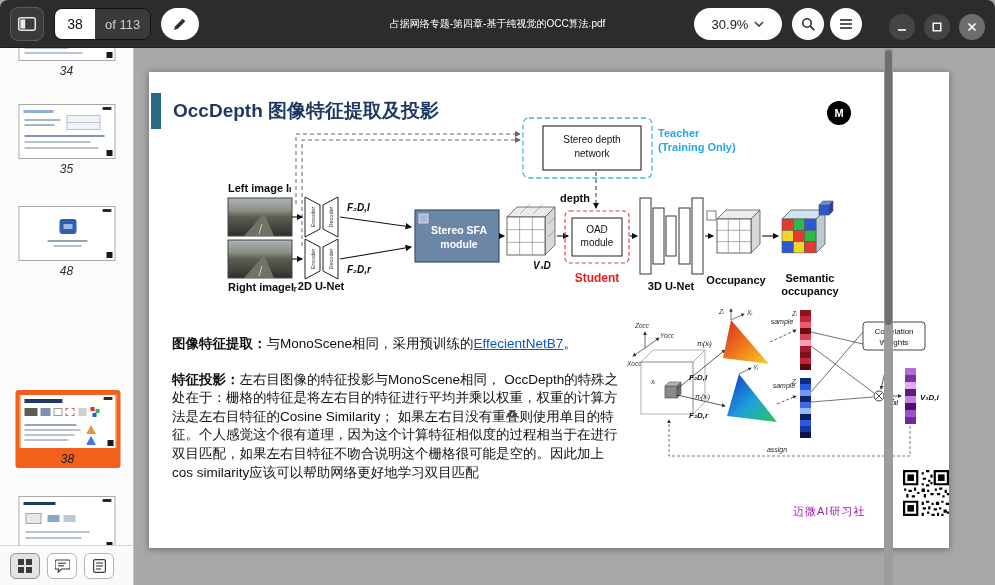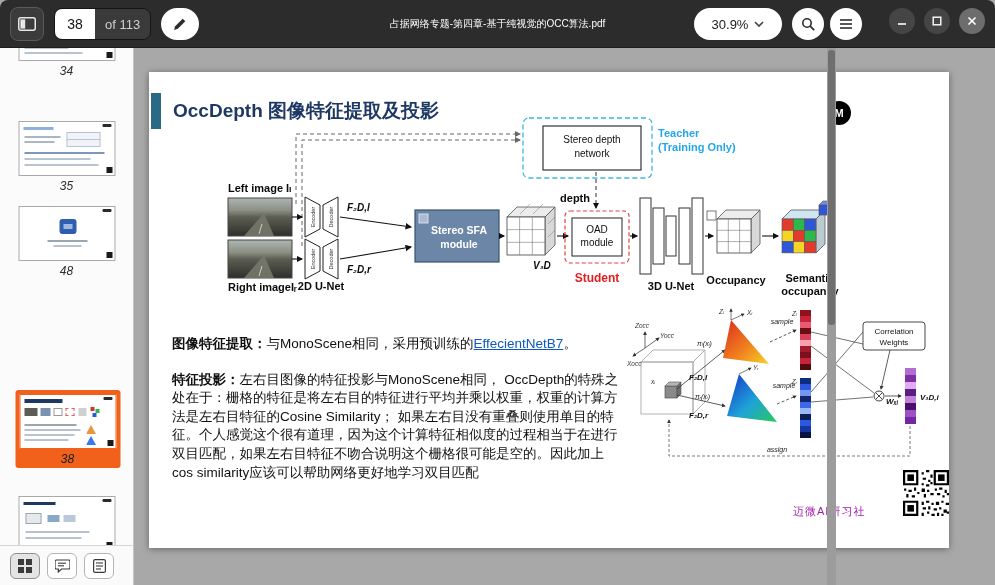--- a/index.html
+++ b/index.html
@@ -15,21 +15,21 @@
     display:flex; align-items:center; justify-content:center; cursor:pointer; }
   .page-entry { display:flex; height:32px; border-radius:8px; overflow:hidden; border:1px solid #141414; }
   .page-input { width:40px; height:100%; border:none; outline:none; background:#ffffff; color:#111;
     text-align:center; font-size:14px; font-family:inherit; }
   .page-of { background:#3a3a3a; color:#cfcfcf; font-size:13px; display:flex; align-items:center; padding:0 10px; }
   .pill { height:32px; background:#ffffff; border:none; border-radius:16px; display:flex; align-items:center;
     justify-content:center; gap:6px; cursor:pointer; }
   .edit-btn { width:38px; }
   .title { position:absolute; left:50%; top:0; transform:translateX(-50%); height:48px; display:flex;
     align-items:center; color:#ffffff; font-size:10px; font-weight:400; white-space:nowrap; }
-  .right-cluster { position:absolute; right:10px; top:8px; display:flex; align-items:flex-start; }
+  .right-cluster { position:absolute; right:10px; top:8px; display:flex; align-items:flex-end; }
   .zoom { width:88px; font-size:13px; color:#222; margin-right:10px; }
   .circle-btn { width:32px; height:32px; border-radius:50%; background:#fff; border:none; display:flex;
     align-items:center; justify-content:center; cursor:pointer; margin-right:6px; }
   .circle-btn.menu { margin-right:18px; }
   .win-btn { width:26px; height:26px; border-radius:50%; background:#454545; border:none; display:flex;
     align-items:center; justify-content:center; cursor:pointer; margin-left:9px; }
   .win-btn.close { background:#6d6d6d; }
 
   
   .sidebar { position:absolute; left:0; top:48px; width:134px; height:537px; background:#fbfbfb;
@@ -43,21 +43,21 @@
   .el { position:absolute; display:block; }
   .tqr { position:absolute; right:2px; bottom:2px; width:6px; height:6px; background:#1a1a1a; }
   .tdot { position:absolute; right:3px; top:2px; width:9px; height:3px; background:#2a2a2a; border-radius:1px; }
   .side-bottom { position:absolute; left:0; bottom:0; width:134px; height:40px; background:#fafafa;
     border-top:1px solid #d4d4d4; display:flex; align-items:center; gap:7px; padding:0 10px; z-index:6; }
   .sbtn { width:30px; height:26px; background:#fff; border:1px solid #b5b5b5; border-radius:6px;
     display:flex; align-items:center; justify-content:center; cursor:pointer; }
   .sbtn.active { background:#e4e4e4; border-color:#8f8f8f; }
 
   
-  .viewer { position:absolute; left:134px; top:48px; width:702px; height:537px; background:#a8a8a8; }
+  .viewer { position:absolute; left:134px; top:48px; width:759px; height:537px; background:#a8a8a8; }
   .vscroll { position:absolute; right:0; top:0; width:9px; height:537px; background:#9c9c9c; }
   .vthumb { position:absolute; right:1px; top:2px; width:7px; height:275px; background:#6f6f6f; border-radius:3px; }
 
   .page { position:absolute; left:15px; top:24px; width:800px; height:476px; background:#ffffff;
     box-shadow:0 1px 7px rgba(0,0,0,.4); overflow:hidden; }
   .accent-bar { position:absolute; left:2px; top:21px; width:10px; height:36px; background:#2b6a86; }
   .slide-title { position:absolute; left:24px; top:26px; font-size:19px; font-weight:700; color:#1e3864; }
   .logo { position:absolute; left:678px; top:29px; display:flex; align-items:center; gap:8px; }
   .logo-circle { width:24px; height:24px; border-radius:50%; background:#000; color:#fff; font-size:11px;
     font-weight:700; display:flex; align-items:center; justify-content:center; }
@@ -159,21 +159,21 @@
     <div class="thumb-item" style="top:-42px">
       <div class="thumb">
         <i class="el" style="left:5px;bottom:6px;width:58px;height:2px;background:#b9c2cf"></i>
         <i class="el" style="left:5px;bottom:11px;width:44px;height:2px;background:#b9c2cf"></i>
 
         <i class="el tqr"></i>
       </div>
       <div class="thumb-num">34</div>
     </div>
 
-    <div class="thumb-item" style="top:73px">
+    <div class="thumb-item" style="top:56px">
       <div class="thumb">
         <i class="el tdot"></i>
         <i class="el" style="left:4px;top:5px;width:30px;height:3px;background:#8fb0d8"></i>
         <i class="el" style="right:14px;top:10px;width:34px;height:15px;border:1px solid #b8c4d4;background:#f0f4f8"></i>
         <i class="el" style="right:14px;top:17px;width:34px;height:1px;background:#b8c4d4"></i>
         <i class="el" style="left:5px;top:14px;width:36px;height:2px;background:#aab6c4"></i>
         <i class="el" style="left:5px;top:19px;width:30px;height:2px;background:#aab6c4"></i>
         <i class="el" style="left:5px;top:30px;width:80px;height:2px;background:#7d97b8"></i>
         <i class="el" style="left:5px;top:36px;width:66px;height:2px;background:#b9c2cf"></i>
         <i class="el" style="left:5px;top:42px;width:74px;height:2px;background:#b9c2cf"></i>

